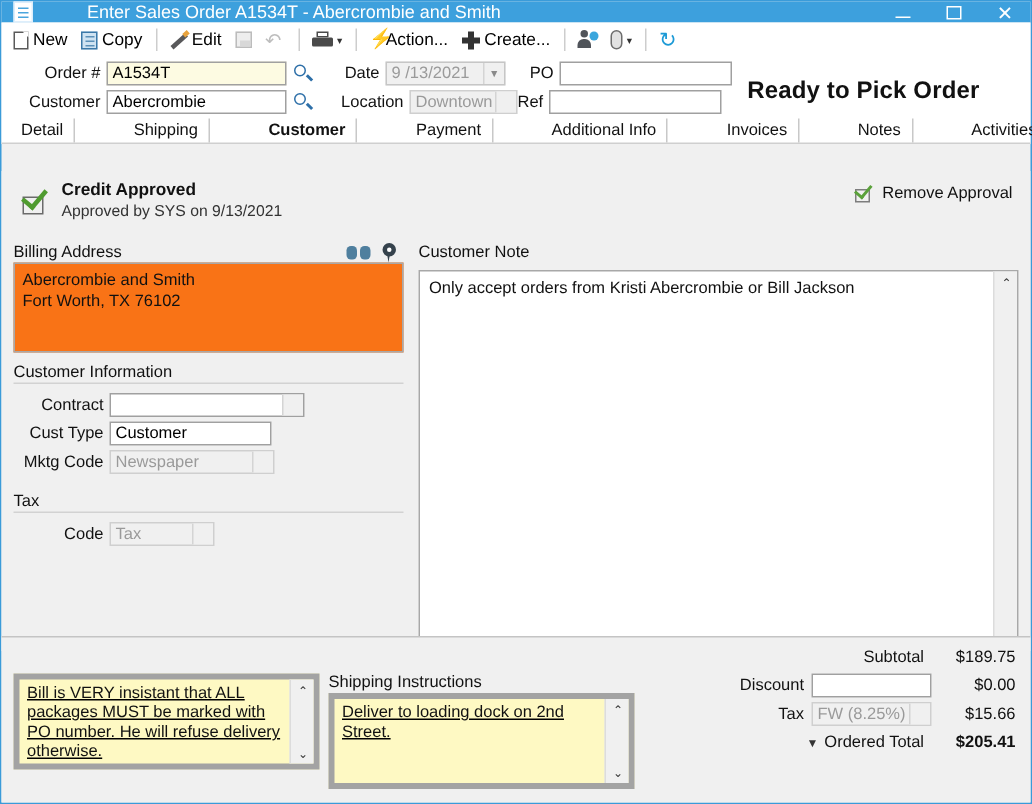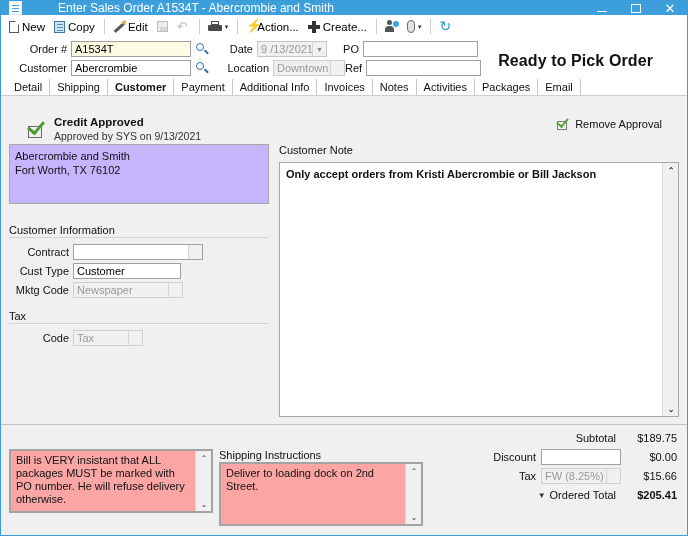--- a/index.html
+++ b/index.html
@@ -282,38 +282,40 @@
   }
   
   .tabstrip {
     display: flex;
     align-items: flex-end;
     height: 18px;
     background: #ffffff;
     border-bottom: 1px solid #cfcfcf;
     padding-left: 6px;
     box-sizing: border-box;
+    gap: 32px;
   }
   .tab {
     font-size: 11px;
     padding: 0 7px;
     line-height: 16px;
     color: #111;
     border-right: 1px solid #c8c8c8;
     white-space: nowrap;
     cursor: default;
   }
   .tab.active { font-weight: bold; }
   .tab.first { border-left: 0; }
   
   .content {
     position: relative;
     height: 320px;
     background: #f0f0f0;
-    padding: 13px;
+    padding: 0;
+    margin-top: 18px;
   }
   .credit-row {
     display: flex;
     align-items: center;
     padding: 6px 10px 4px 10px;
     position: relative;
   }
   .ico-approve {
     width: 18px; height: 18px;
     position: relative;
@@ -368,21 +370,21 @@
     font-size: 11px;
     color: #111;
     padding-bottom: 1px;
   }
   .group-rule {
     height: 1px;
     background: #d2d2d2;
   }
   .addr-box {
     border: 1px solid #a8a8a8;
-    background: #c4b5fd;
+    background: #f97316;
     padding: 4px 5px;
     font-size: 11px;
     line-height: 14px;
     box-sizing: border-box;
     color: #111;
   }
   .bino {
     position: absolute;
     right: 22px; top: 1px;
     width: 16px; height: 11px;
@@ -415,21 +417,20 @@
   .pin .dot {
     position:absolute; left:3px; top:3px; width:3px; height:3px;
     border-radius:50%; background:#fff; z-index:2;
   }
   
   .note-box {
     position: absolute;
     border: 1px solid #a8a8a8;
     background: #ffffff;
     box-sizing: border-box;
-    font-weight: bold;
   }
   .note-text {
     padding: 4px 6px;
     font-size: 11px;
     color: #111;
     line-height: 14px;
   }
   .vscroll {
     position: absolute;
     right: 0; top: 0; bottom: 0;
@@ -458,24 +459,25 @@
     display: flex;
     align-items: center;
     padding: 4px 0 0 6px;
   }
   .instr-label {
     font-size: 11px;
     color: #111;
     margin-bottom: 1px;
   }
   .ta-box {
-    border: 2px solid #a3a3a3;
-    background: #fca5a5;
-    position: relative;
-    box-sizing: border-box;
+    border: 4px solid #a3a3a3;
+    background: #fef9c3;
+    position: relative;
+    box-sizing: border-box;
+    text-decoration: underline;
   }
   .ta-text {
     padding: 3px 5px;
     font-size: 11px;
     line-height: 13px;
     color: #111;
     padding-right: 18px;
   }
   .totals {
     position: absolute;
@@ -573,21 +575,21 @@
     </div>
   </div>
 
   <div class="header-area">
     <div class="fld-row">
       <div class="fld-label" style="width:66px">Order #</div>
       <input class="inp yellow" style="width: 120px;" value="A1534T">
       <span class="search-ico"></span>
       <div class="fld-label" style="width:40px">Date</div>
       <span class="combo-wrap">
-        <input class="inp disabled" style="width: 70px;" readonly="" value="9 /13/2021">
+        <input class="inp disabled" style="width: 80px;" readonly="" value="9 /13/2021">
         <span class="combo-arrow">▼</span>
       </span>
       <div class="fld-label" style="width:32px">PO</div>
       <input class="inp" style="width: 115px;" value="">
     </div>
     <div class="fld-row">
       <div class="fld-label" style="width:66px">Customer</div>
       <input class="inp" style="width: 120px;" value="Abercrombie">
       <span class="search-ico"></span>
       <div class="fld-label" style="width:56px">Location</div>
@@ -628,20 +630,27 @@
       <span class="remove-approval">
         <span class="ico-approve-sm">
             <i class="box"></i>
             <i class="check"></i>
           </span>
         <span>Remove Approval</span>
       </span>
     </div>
 
     <div class="group" style="left:8px; top:48px; width:260px;">
+      <div style="position:relative">
+        <div class="group-title">Billing Address</div>
+        <span class="bino"></span>
+        <span class="pin">
+            <i class="dot"></i>
+          </span>
+      </div>
       <div class="addr-box" style="height:60px">
         <div>Abercrombie and Smith</div>
         <div>Fort Worth, TX 76102</div>
       </div>
     </div>
 
     <div class="group" style="left:8px; top:128px; width:260px;">
       <div class="group-title">Customer Information</div>
       <div class="group-rule"></div>
       <div style="padding-top:5px">

